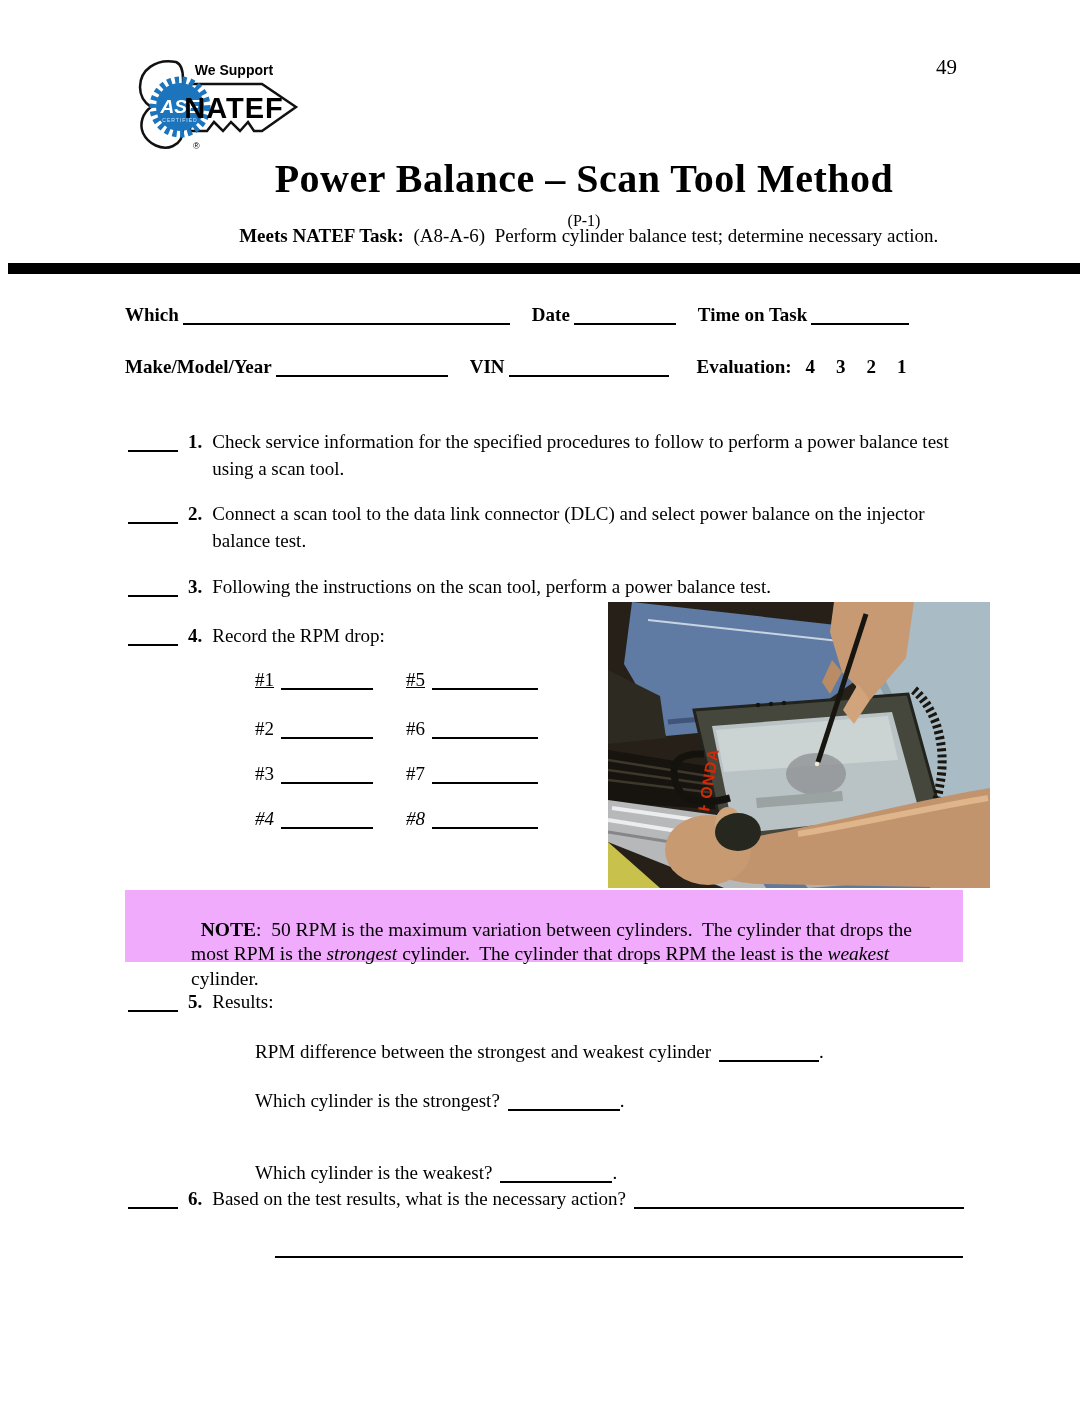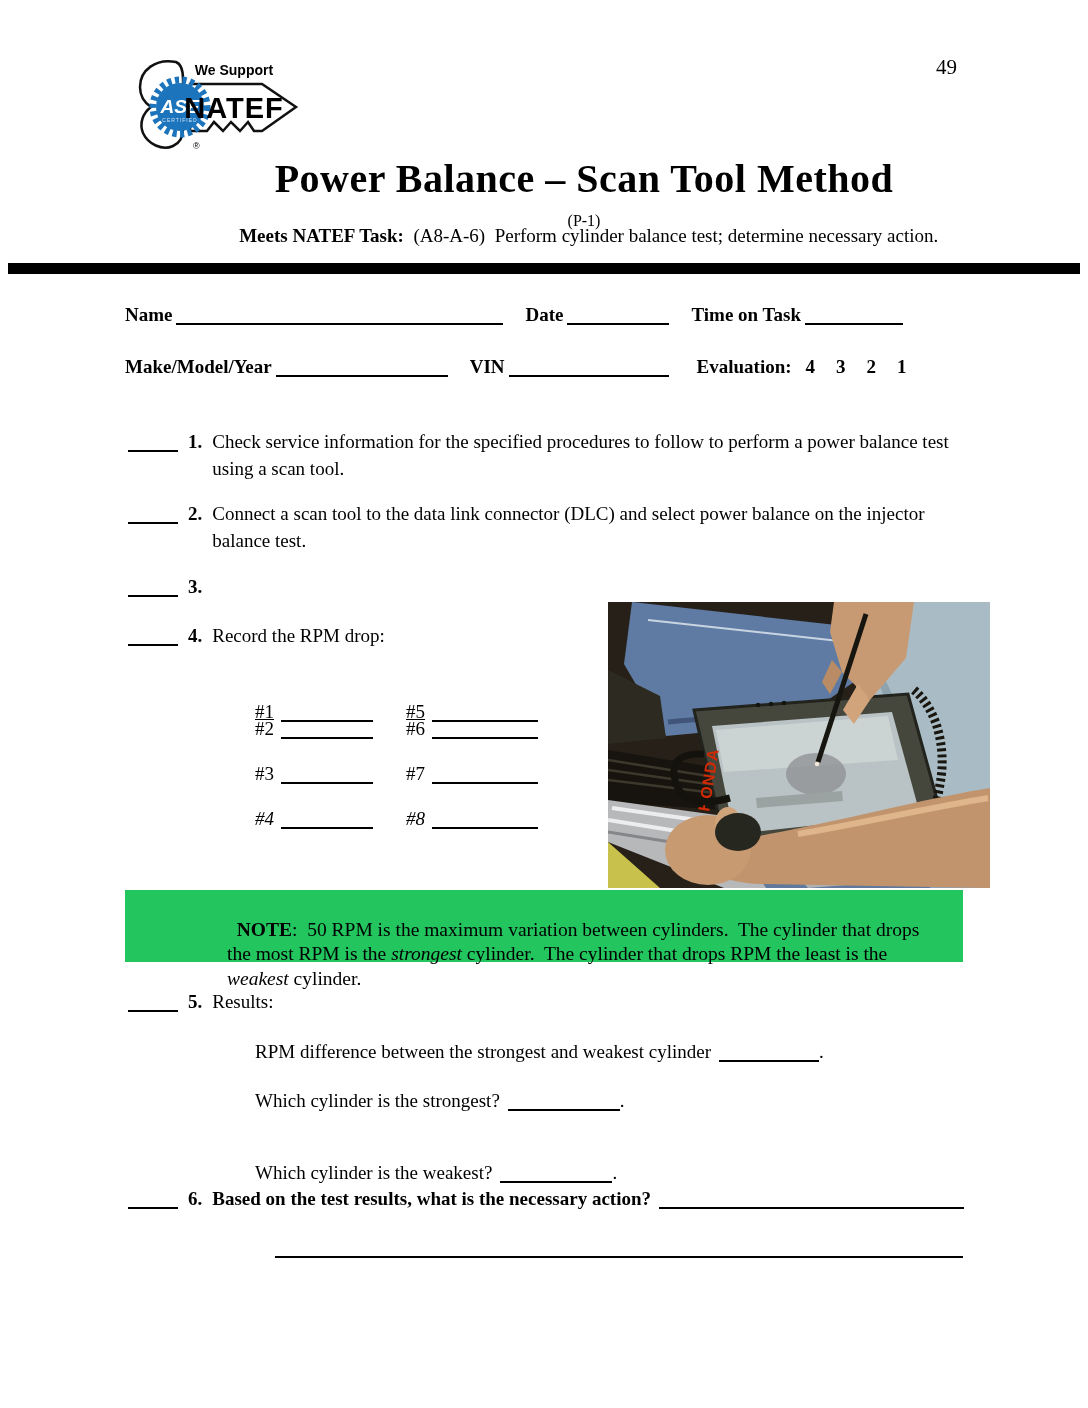--- a/index.html
+++ b/index.html
@@ -16,22 +16,22 @@
   .step{left:128px;display:flex;align-items:flex-start;font-size:19px;line-height:27px;}
   .sblank{width:50px;border-bottom:2px solid #000;height:22px;margin-right:10px;flex:none;}
   .snum{font-weight:bold;margin-right:10px;flex:none;}
   .rpmrow{left:255px;font-size:19px;white-space:nowrap;}
   .resline{left:255px;font-size:19px;white-space:nowrap;position:absolute;}
   #page-title{top:155px;font-size:40px;font-weight:bold;letter-spacing:0.5px;}
   #task-line{top:203px;font-size:19px;white-space:pre-wrap;}
   #priority{top:212px;font-size:16px;}
   #rule{top:263px;left:8px;width:1072px;height:11px;background:#000;}
   #notebox{
-    left:125px;top:890px;width:838px;height:72px;background:#22c55e;
-    font-size:19.5px;line-height:24.5px;padding:3px 18px 0 102px;box-sizing:border-box;
+    left:125px;top:890px;width:838px;height:72px;background:#f0abfc;
+    font-size:19.5px;line-height:24.5px;padding:3px 18px 0 66px;box-sizing:border-box;
     white-space:pre-wrap;
   }
   #final-line{left:275px;top:1228px;width:688px;height:28px;border-bottom:2px solid #000;}
 </style>
 </head>
 <body>
 
 <div class="abs" style="left:936px;top:55px;font-size:21px;">49</div>
 
 <div class="abs" style="left:130px;top:56px;">
@@ -53,48 +53,49 @@
 </div>
 
 <div class="abs center" id="page-title">Power Balance – Scan Tool Method</div>
 <div class="abs center" id="task-line">
   <span class="b">Meets NATEF Task:</span><span>  (A8-A-6)  Perform cylinder balance test; determine necessary action.</span>
 </div>
 <div class="abs center" id="priority">(P-1)</div>
 <div class="abs" id="rule"></div>
 
 <div class="abs row" style="left:125px;top:303px;">
-  <span class="b">Name</span><span class="blank" style="width:327px"></span><span class="b" style="margin-left:22px">Date</span><span class="blank" style="width:102px"></span><span class="b" style="margin-left:22px">Time on Task</span><span class="blank" style="width:98px"></span>
+  <span class="b">Which</span><span class="blank" style="width:327px"></span><span class="b" style="margin-left:22px">Date</span><span class="blank" style="width:102px"></span><span class="b" style="margin-left:22px">Time on Task</span><span class="blank" style="width:98px"></span>
 </div>
 
 <div class="abs row" style="left:125px;top:355px;">
   <span class="b">Make/Model/Year</span><span class="blank" style="width:172px"></span><span class="b" style="margin-left:22px">VIN</span><span class="blank" style="width:160px"></span><span class="b" style="margin-left:28px">Evaluation:</span><span class="b" style="margin-left:14px">4</span><span class="b" style="margin-left:21px">3</span><span class="b" style="margin-left:21px">2</span><span class="b" style="margin-left:21px">1</span>
 </div>
 
 <div class="abs step" style="top:428px;">
   <span class="sblank"></span>
   <span class="snum">1.</span>
   <span class="stext" style="width:772px">Check service information for the specified procedures to follow to perform a power balance test using a scan tool.</span>
 </div>
 <div class="abs step" style="top:500px;">
   <span class="sblank"></span>
   <span class="snum">2.</span>
   <span class="stext" style="width:772px">Connect a scan tool to the data link connector (DLC) and select power balance on the injector balance test.</span>
 </div>
 <div class="abs step" style="top:573px;">
   <span class="sblank"></span>
   <span class="snum">3.</span>
+  <span class="stext">Following the instructions on the scan tool, perform a power balance test.</span>
 </div>
 <div class="abs step" style="top:622px;">
   <span class="sblank"></span>
   <span class="snum">4.</span>
   <span class="stext">Record the RPM drop:</span>
 </div>
 
-<div class="abs rpmrow" style="top:700px;text-decoration:underline;">
+<div class="abs rpmrow" style="top:668px;text-decoration:underline;">
   <span>#1</span><span class="blank" style="width:92px;margin-left:7px"></span><span style="margin-left:33px">#5</span><span class="blank" style="width:106px;margin-left:7px"></span>
 </div>
 <div class="abs rpmrow" style="top:717px;">
   <span>#2</span><span class="blank" style="width:92px;margin-left:7px"></span><span style="margin-left:33px">#6</span><span class="blank" style="width:106px;margin-left:7px"></span>
 </div>
 <div class="abs rpmrow" style="top:762px;font-family:Liberation Serif, serif;">
   <span>#3</span><span class="blank" style="width:92px;margin-left:7px"></span><span style="margin-left:33px">#7</span><span class="blank" style="width:106px;margin-left:7px"></span>
 </div>
 <div class="abs rpmrow" style="top:807px;font-style:italic;">
   <span>#4</span><span class="blank" style="width:92px;margin-left:7px"></span><span style="margin-left:33px">#8</span><span class="blank" style="width:106px;margin-left:7px"></span>
@@ -182,17 +183,17 @@
 <div class="resline" style="top:1089px;">
   <span>Which cylinder is the strongest?</span><span class="blank" style="width:112px;margin-left:8px"></span><span>.</span>
 </div>
 <div class="resline" style="top:1138px;margin-top:23px;">
   <span>Which cylinder is the weakest?</span><span class="blank" style="width:112px;margin-left:8px"></span><span>.</span>
 </div>
 
 <div class="abs step" style="top:1185px;width:836px;">
   <span class="sblank"></span>
   <span class="snum">6.</span>
-  <span class="stext" style="flex:none;white-space:nowrap;font-weight:bold;">Based on the test results, what is the necessary action?</span>
+  <span class="stext" style="flex:none;white-space:nowrap;">Based on the test results, what is the necessary action?</span>
   <span class="blank" style="flex:1;margin-left:8px;height:22px;"></span>
 </div>
 
 <div class="abs" id="final-line"></div>
 
 </body></html>

